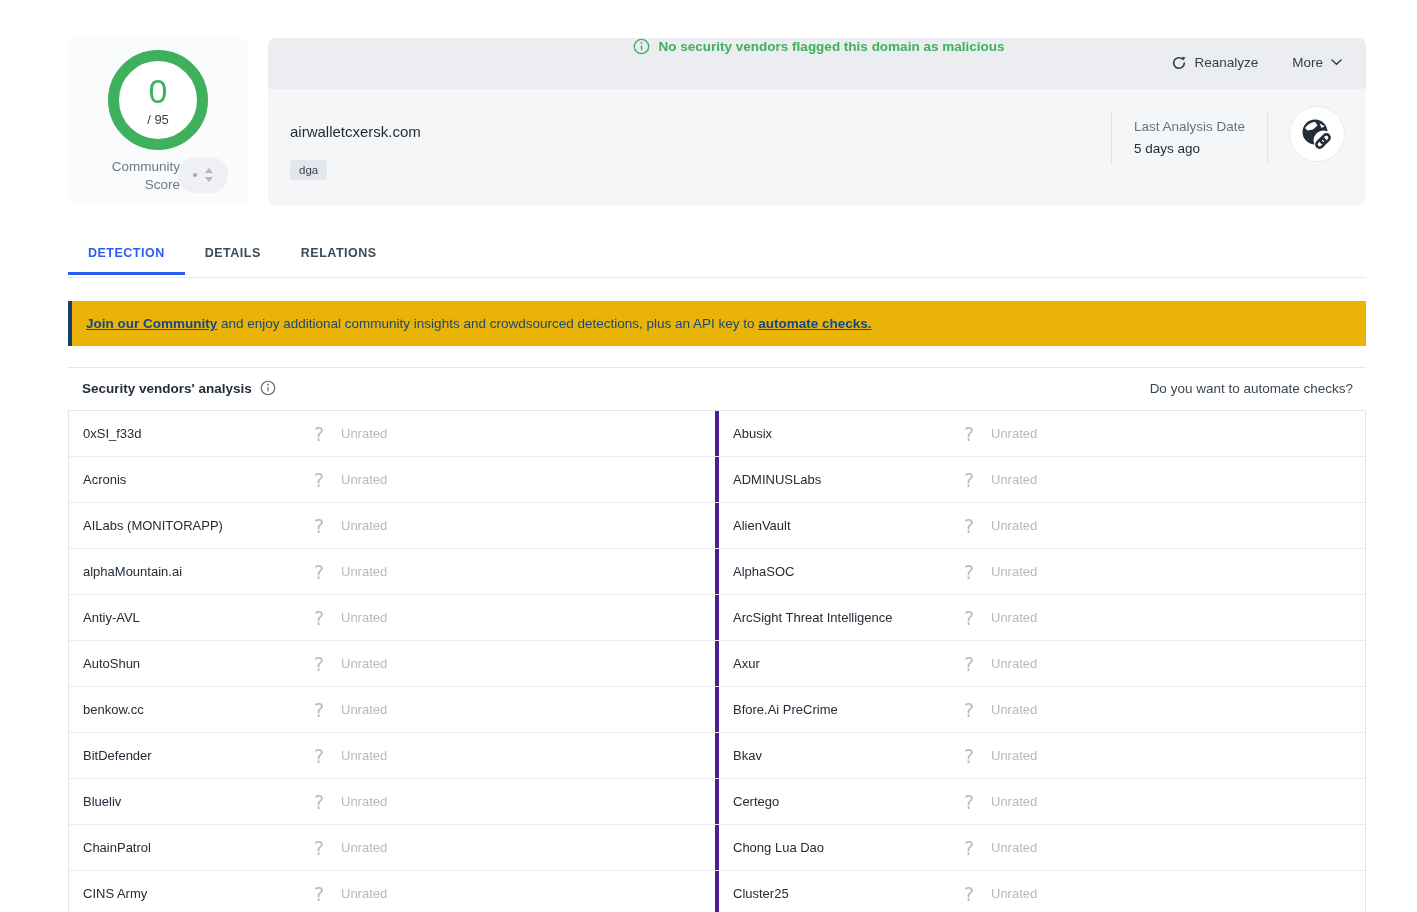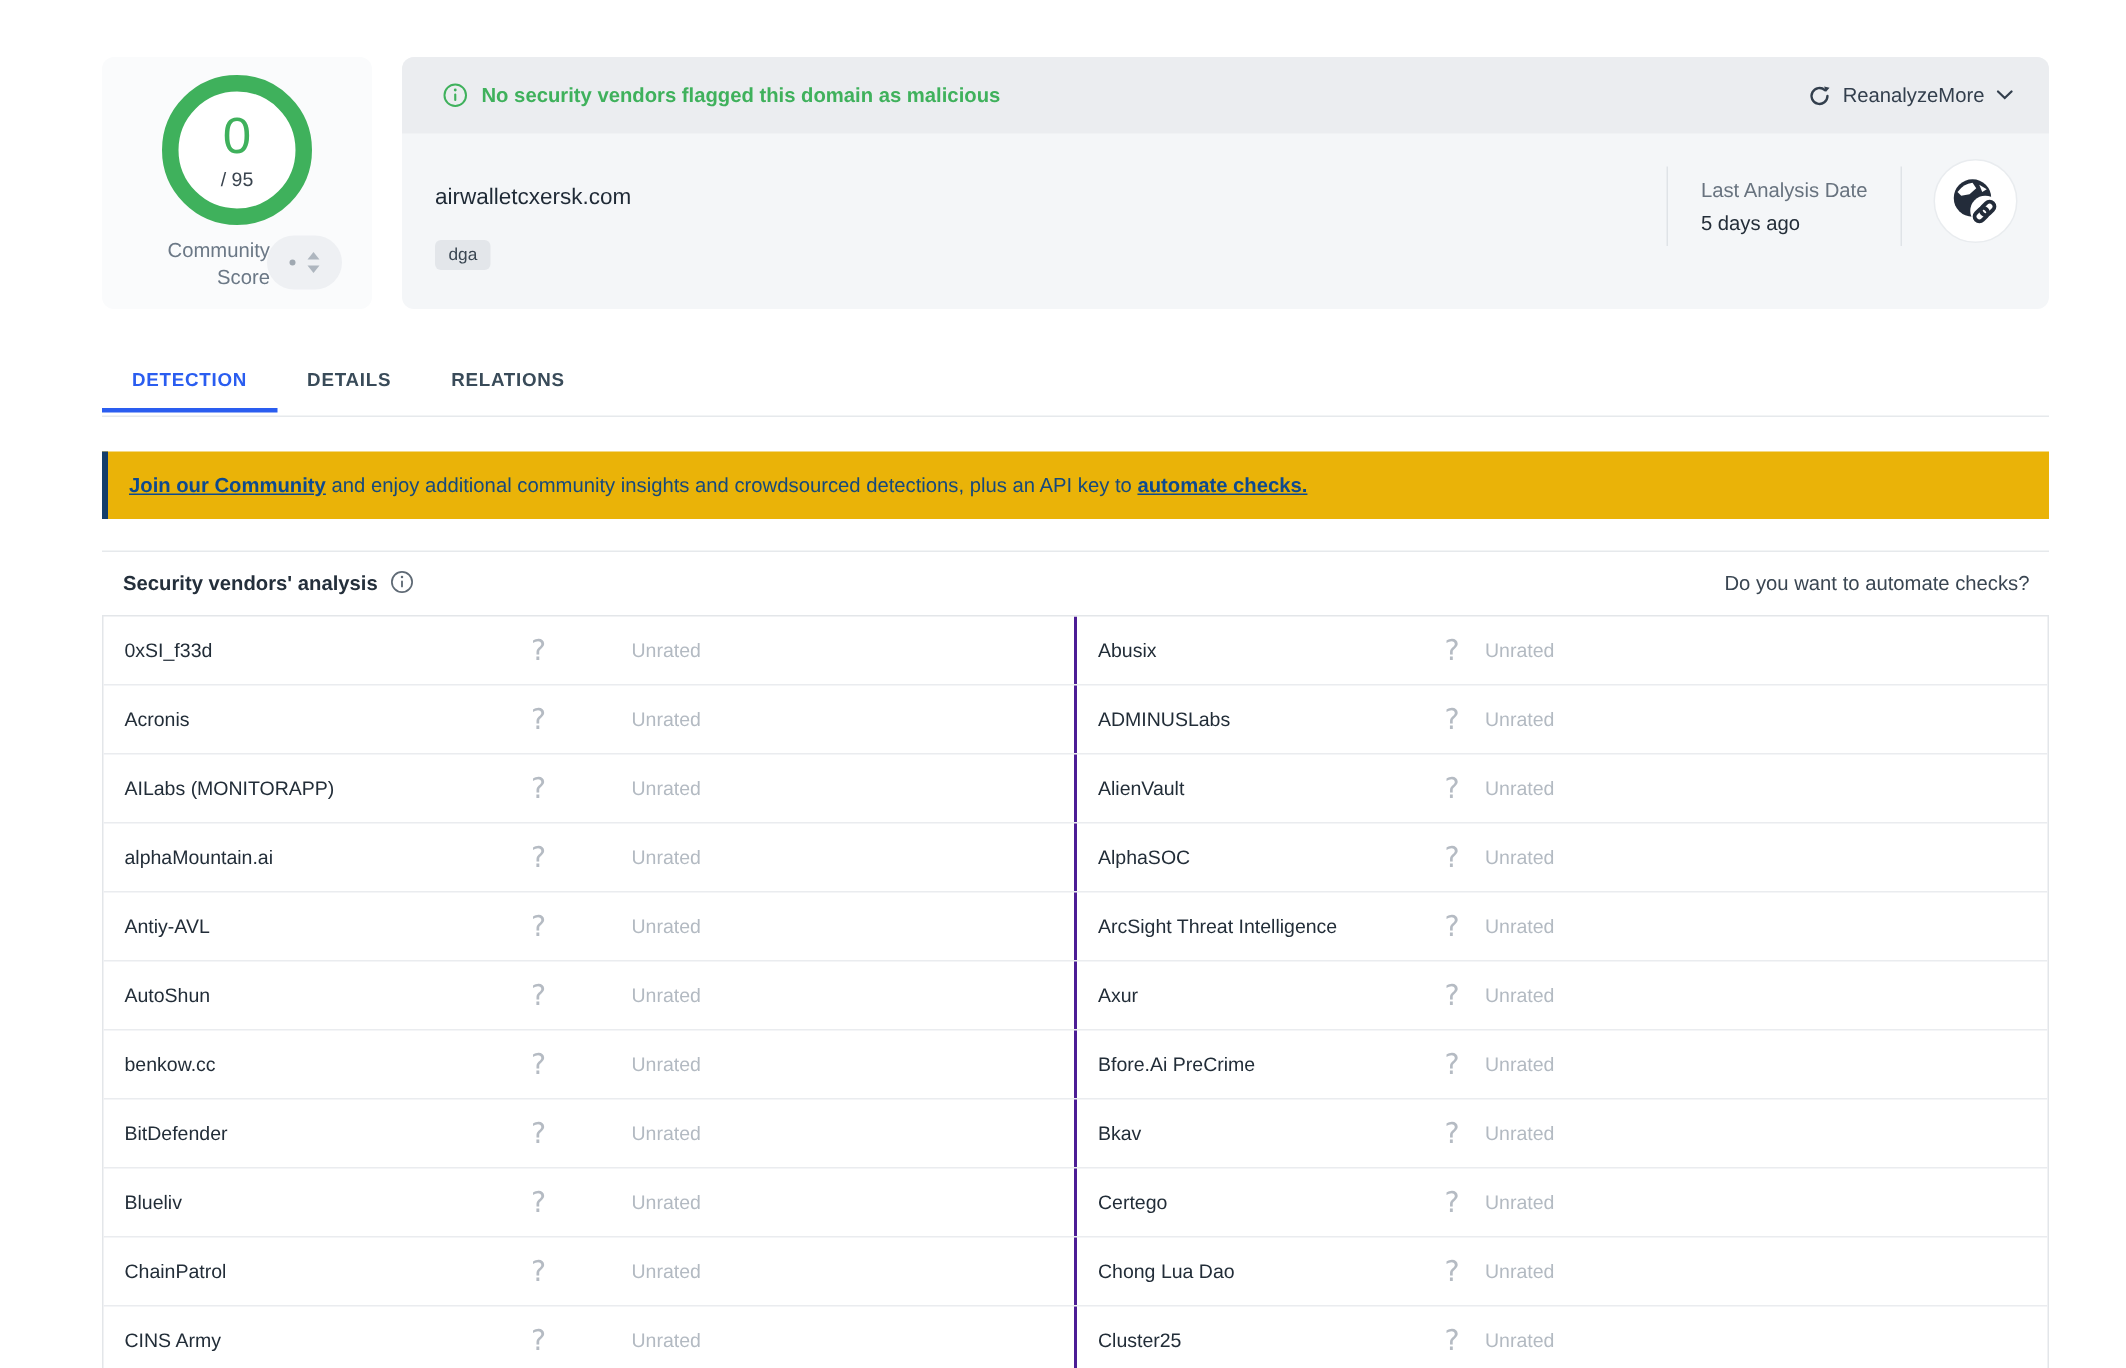--- a/index.html
+++ b/index.html
@@ -24,27 +24,27 @@
   .vote-chevrons { display:flex; flex-direction:column; align-items:center; }
   .chev-up { width:0; height:0; border-left:4px solid transparent; border-right:4px solid transparent;
     border-bottom:5px solid #aeb6bf; margin-bottom:4px; }
   .chev-down { width:0; height:0; border-left:4px solid transparent; border-right:4px solid transparent;
     border-top:5px solid #aeb6bf; }
 
   
   .header-card { position:absolute; left:268px; top:38px; width:1098px; height:168px;
     background:#f4f6f8; border-radius:8px; }
   .header-strip { height:51px; background:#ebedf0; border-radius:8px 8px 0 0;
-    display:flex; align-items:center; padding:0 24px 0 27px; }
+    display:flex; align-items:center; padding:0 24px 0 27px;flex-direction:column; }
   .status-msg { display:flex; align-items:center; gap:9px; color:#3fb15c;
     font-weight:700; font-size:13.5px; }
   .strip-actions { margin-left:auto; display:flex; align-items:center; }
   .btn-flat { display:flex; align-items:center; gap:8px; color:#333f4d;
     font-size:13.5px; cursor:pointer; }
-  .more-btn { }
+  .more-btn { margin-left:34px; }
   .header-body { position:relative; height:117px; }
   .domain-name { position:absolute; left:22px; top:34px; font-size:15px; color:#1f2a36; }
   .tag-row { position:absolute; left:22px; top:71px; }
   .tag { display:inline-block; background:#e3e6ea; border-radius:4px; padding:4px 9px;
     font-size:11.5px; color:#3a4652; cursor:pointer; }
   .dates { position:absolute; right:98px; top:22px; display:flex; }
   .date-col { border-left:1px solid #dfe3e7; padding:8px 22px 8px 22px; }
   .date-col:last-child { border-right:1px solid #dfe3e7; }
   .date-label { color:#68737f; font-size:13.5px; margin-bottom:7px; }
   .date-value { color:#242e39; font-size:13.5px; }
@@ -69,21 +69,21 @@
   .section-divider { position:absolute; left:68px; top:367px; width:1298px; height:1px; background:#e6e9ec; }
   .section-title { position:absolute; left:82px; top:380px; display:flex; align-items:center;
     gap:8px; font-size:13.5px; font-weight:700; color:#242f3b; }
   .automate-q { position:absolute; right:64px; top:381px; font-size:13.5px; color:#3a4652; }
 
   
   .vendor-table { position:absolute; left:68px; top:410px; width:1298px; height:502px;
     border:1px solid #e3e6e9; border-bottom:none; background:#ffffff; overflow:hidden; }
   .vrow { display:flex; height:46px; border-bottom:1px solid #eaecef; }
   .vcell { flex:1; display:flex; align-items:center; padding-left:14px; }
-  .vcell:first-child { border-right:2px solid #4c1d95;gap:40px; }
+  .vcell:first-child { border-right:4px solid #4c1d95; }
   .vname { font-size:13px; color:#222d38; width:231px; flex-shrink:0; }
   .qmark { width:27px; flex-shrink:0; color:#b5bbc3; font-size:19px;
     font-family:"DejaVu Sans", sans-serif; }
   .unrated { font-size:13px; color:#b3bac2; }
 
   svg { display:block; }
 </style>
 </head>
 <body>
 

